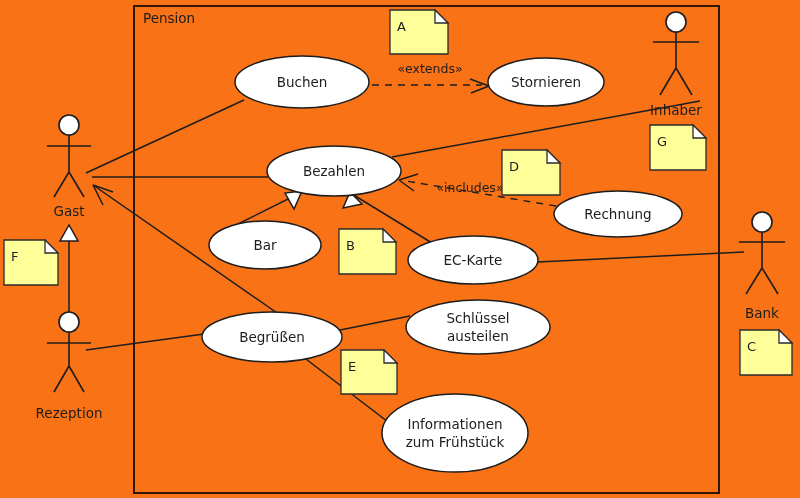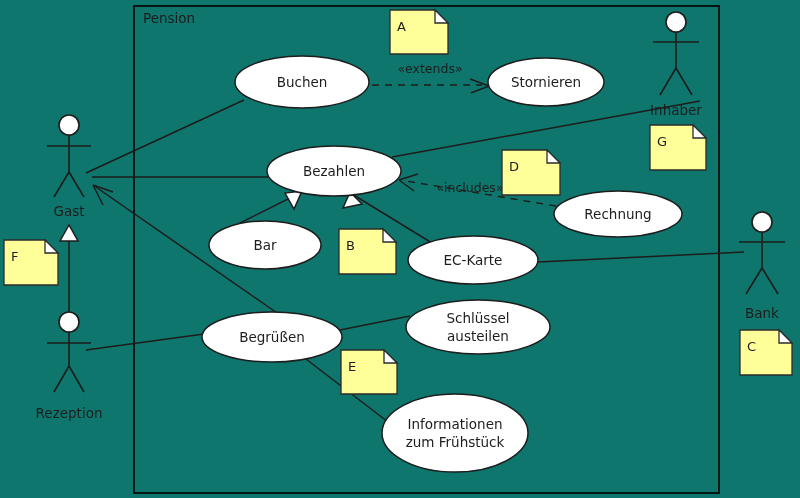--- a/index.html
+++ b/index.html
@@ -4,21 +4,21 @@
 <style>
   html, body {
     margin: 0;
     padding: 0;
     background: #ffffff;
   }
   #stage {
     position: relative;
     width: 800px;
     height: 498px;
-    background: #0f766e;
+    background: #f97316;
     font-family: "DejaVu Sans", "Liberation Sans", sans-serif;
     overflow: hidden;
   }
   svg.diagram {
     position: absolute;
     left: 0;
     top: 0;
     width: 800px;
     height: 498px;
   }

